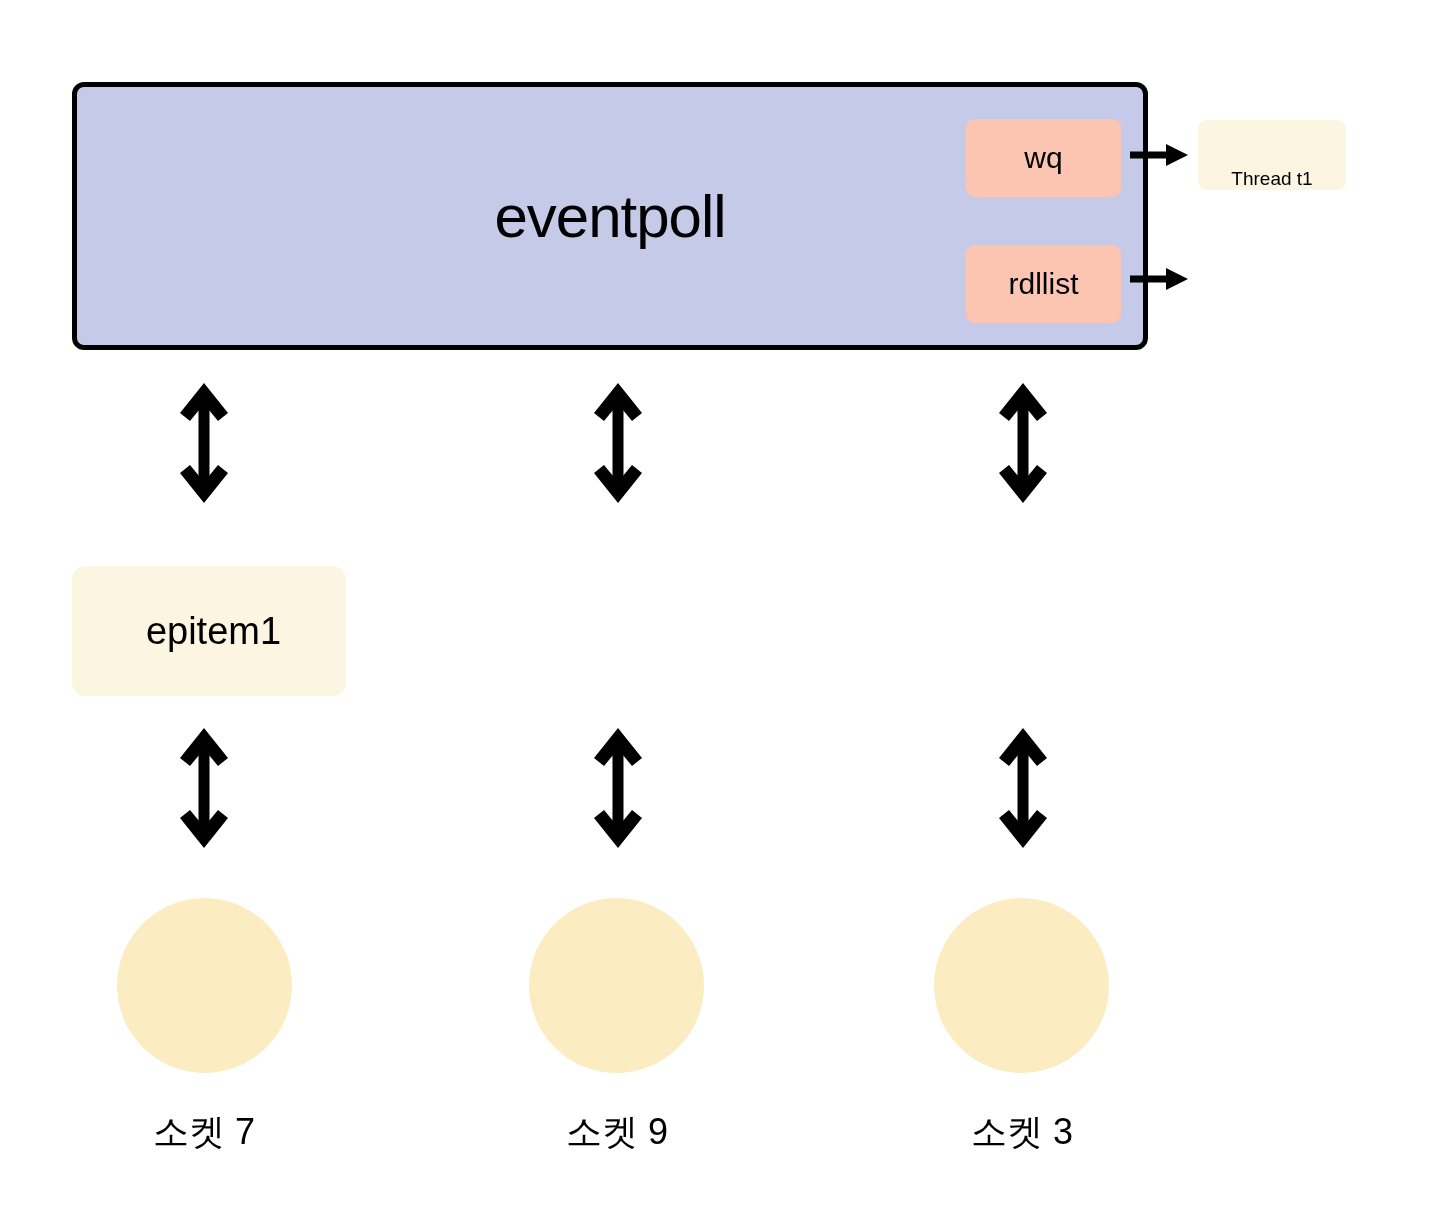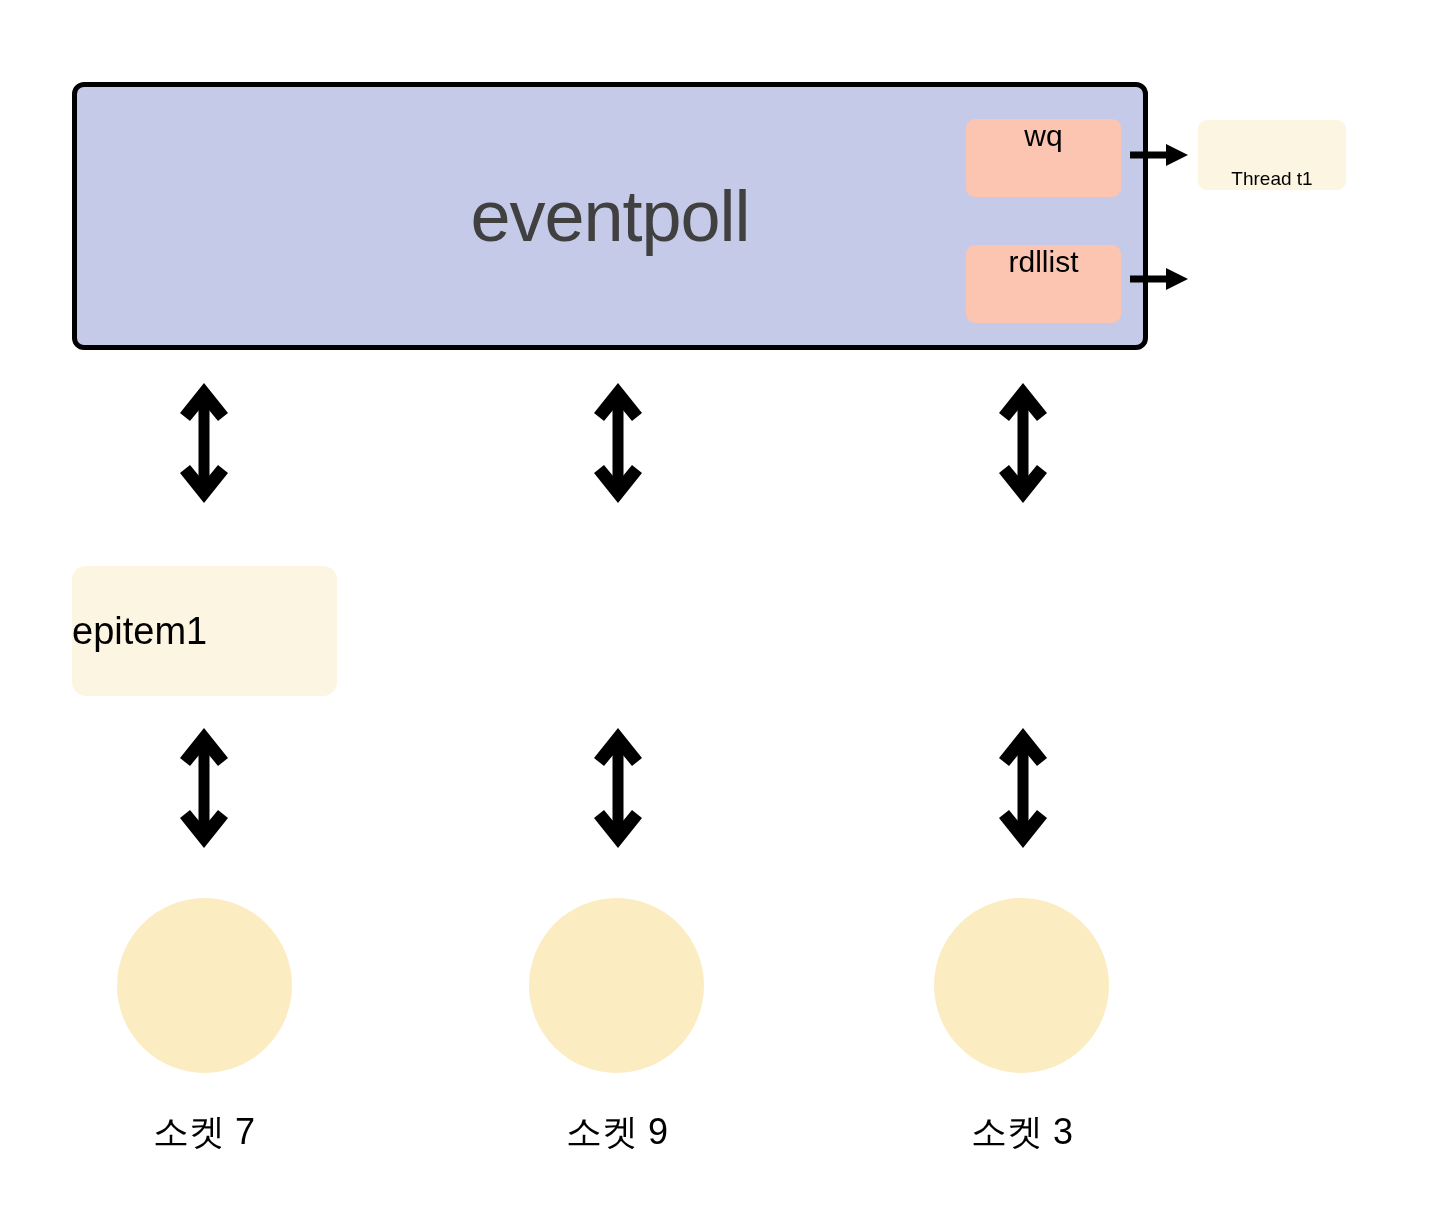--- a/index.html
+++ b/index.html
@@ -32,35 +32,35 @@
   }
   .eventpoll-title {
     position: absolute;
     left: 0;
     top: 0;
     width: 100%;
     height: 100%;
     display: flex;
     align-items: center;
     justify-content: center;
-    font-size: 72px;
-    color: #404040;
+    font-size: 60px;
+    color: #000000;
     letter-spacing: -1px;
     pointer-events: none;
   }
 
   
   .field-box {
     position: absolute;
     width: 155px;
     height: 78px;
     background: #fbc5b2;
     border-radius: 9px;
     display: flex;
-    align-items: flex-start;
+    align-items: center;
     justify-content: center;
     font-size: 30px;
     color: #000000;
   }
   .field-wq      { left: 889px; top: 32px; }
   .field-rdllist { left: 889px; top: 158px; }
 
   
   .right-arrow {
     position: absolute;
@@ -99,23 +99,24 @@
   .col-3 { left: 985px; }
 
   
   .epitem-box {
     position: absolute;
     height: 130px;
     background: #fcf5e1;
     border-radius: 14px;
     display: flex;
     align-items: center;
-    justify-content: flex-start;
+    justify-content: center;
     font-size: 38px;
     color: #000000;
+    padding-left: 9px;
   }
   .epitem-1 { left: 72px;  top: 566px; width: 265px; }
   .epitem-2 { left: 485px; top: 566px; width: 265px; }
   .epitem-3 { left: 886px; top: 562px; width: 262px; }
 
   
   .socket-circle {
     position: absolute;
     width: 175px;
     height: 175px;

